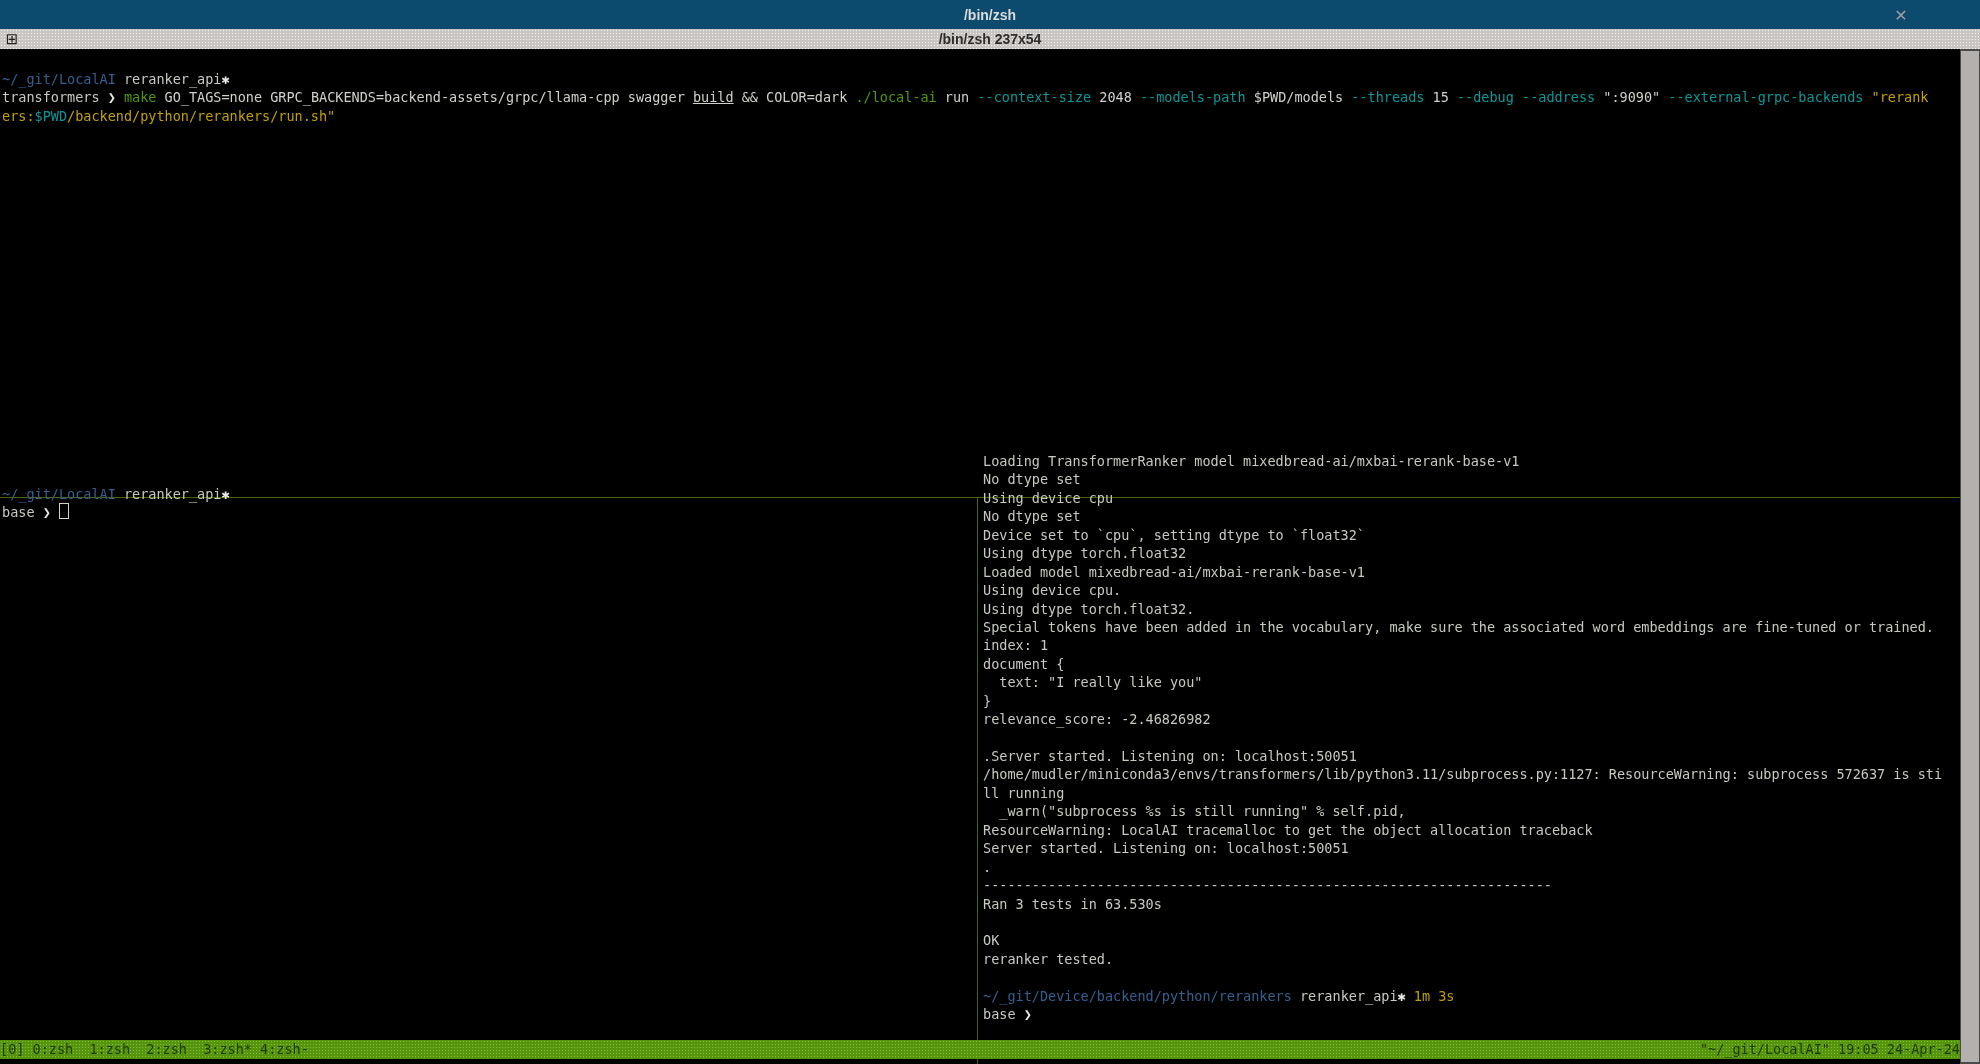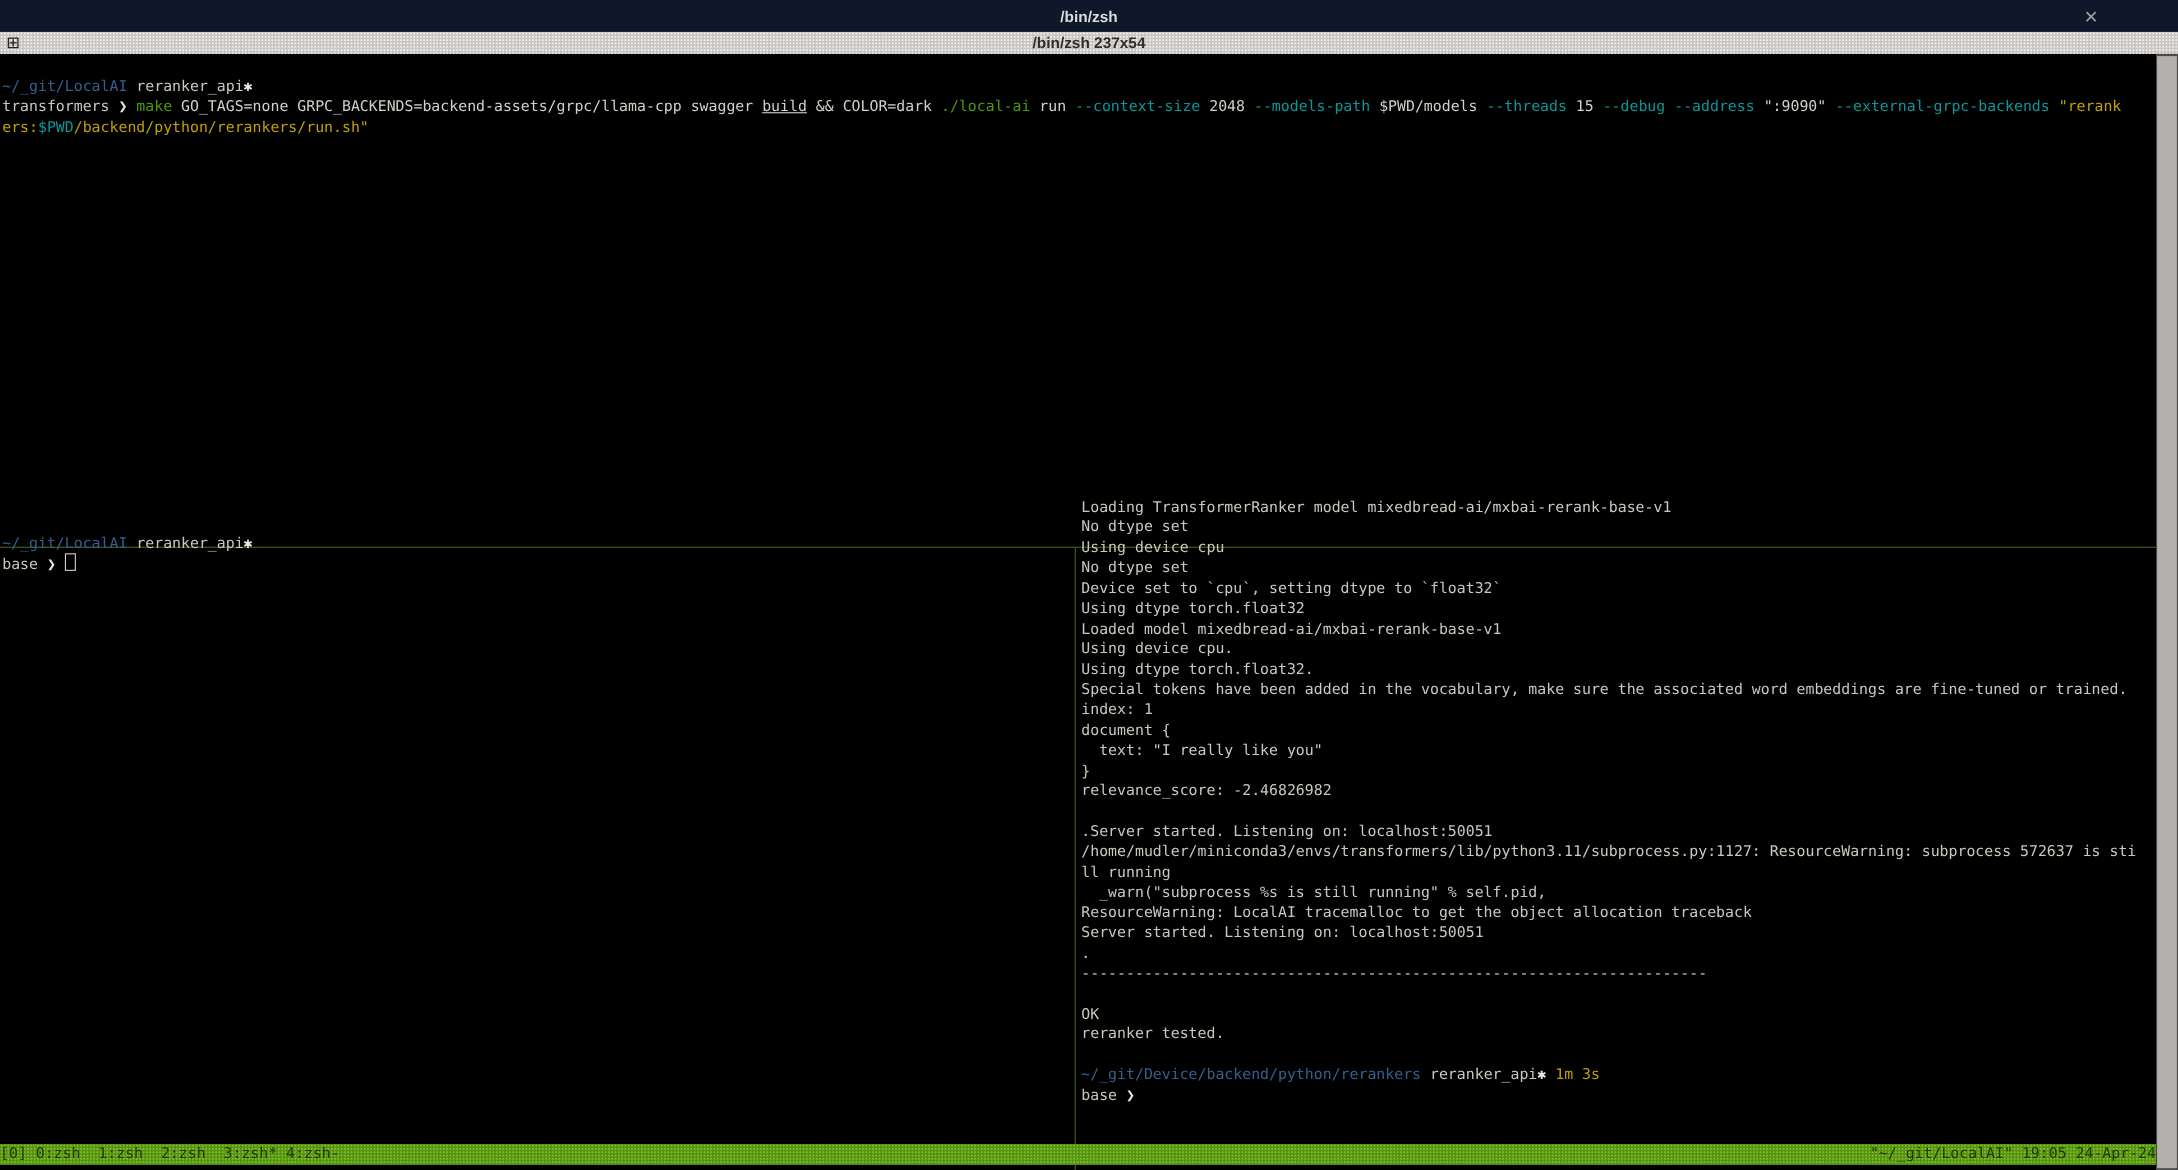--- a/index.html
+++ b/index.html
@@ -1,19 +1,19 @@
 <!DOCTYPE html>
 <html><head>
 <meta charset="utf-8">
 <style>
   html,body{margin:0;padding:0;background:#000;}
   #screen{position:relative;width:1980px;height:1064px;background:#000;overflow:hidden;
           font-family:"DejaVu Sans Mono",monospace;}
   
-  #titlebar{position:absolute;left:0;top:0;width:1980px;height:29px;background:#0f172a;
+  #titlebar{position:absolute;left:0;top:0;width:1980px;height:29px;background:#0c4a6e;
             display:flex;align-items:center;justify-content:center;}
   #titlebar .title{color:#dcdcda;font:600 14px "Liberation Sans",sans-serif;}
   #close-btn{position:absolute;right:67px;top:3px;width:24px;height:24px;color:#9f9f9f;
              font:16px "DejaVu Sans",sans-serif;display:flex;align-items:center;justify-content:center;cursor:default;}
   #tabbar{position:absolute;left:0;top:29px;width:1980px;height:20px;
           background-color:#c9c5c2;
           background-image:radial-gradient(#f5f3f1 0.8px, transparent 0.9px);
           background-size:3px 3px;
           display:flex;align-items:center;justify-content:center;}
   #tabbar .tab-label{color:#2d2d2d;font:600 14px "Liberation Sans",sans-serif;}
@@ -90,20 +90,21 @@
         <div class="line"><span class="c-fg">relevance_score: -2.46826982</span></div>
         <div class="line"><span class="c-fg"></span></div>
         <div class="line"><span class="c-fg">.Server started. Listening on: localhost:50051</span></div>
         <div class="line"><span class="c-fg">/home/mudler/miniconda3/envs/transformers/lib/python3.11/subprocess.py:1127: ResourceWarning: subprocess 572637 is sti</span></div>
         <div class="line"><span class="c-fg">ll running</span></div>
         <div class="line"><span class="c-fg">  _warn("subprocess %s is still running" % self.pid,</span></div>
         <div class="line"><span class="c-fg">ResourceWarning: LocalAI tracemalloc to get the object allocation traceback</span></div>
         <div class="line"><span class="c-fg">Server started. Listening on: localhost:50051</span></div>
         <div class="line"><span class="c-fg">.</span></div>
         <div class="line"><span class="c-fg">----------------------------------------------------------------------</span></div>
+        <div class="line"><span class="c-fg">Ran 3 tests in 63.530s</span></div>
         <div class="line"><span class="c-fg"></span></div>
         <div class="line"><span class="c-fg">OK</span></div>
         <div class="line"><span class="c-fg">reranker tested.</span></div>
         <div class="line"><span class="c-fg"></span></div>
         <div class="line"><span class="c-blue">~/_git/Device/backend/python/rerankers</span><span class="c-fg"> reranker_api</span><span class="c-bright">✱</span><span class="c-fg"> </span><span class="c-yellow">1m 3s</span></div>
         <div class="line"><span class="c-fg">base </span><span class="c-bright">❯</span></div>
       </div>
   </div>
 
   <div id="statusbar">

